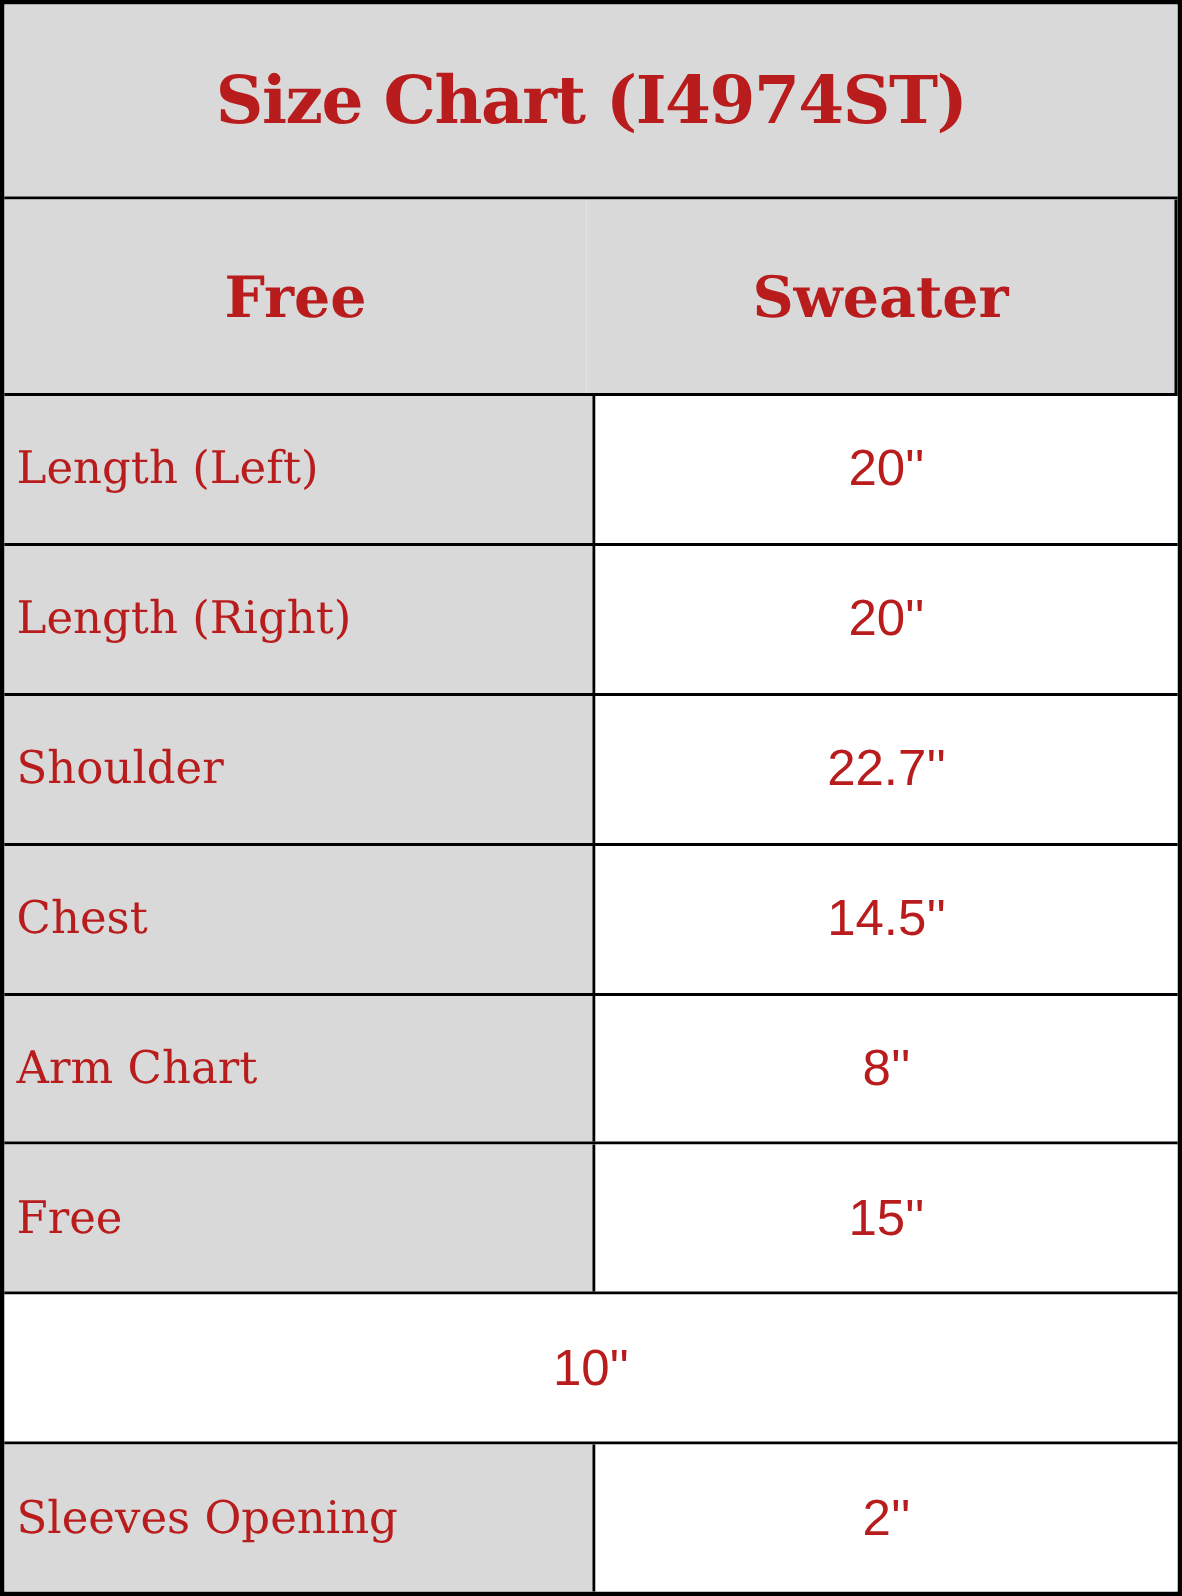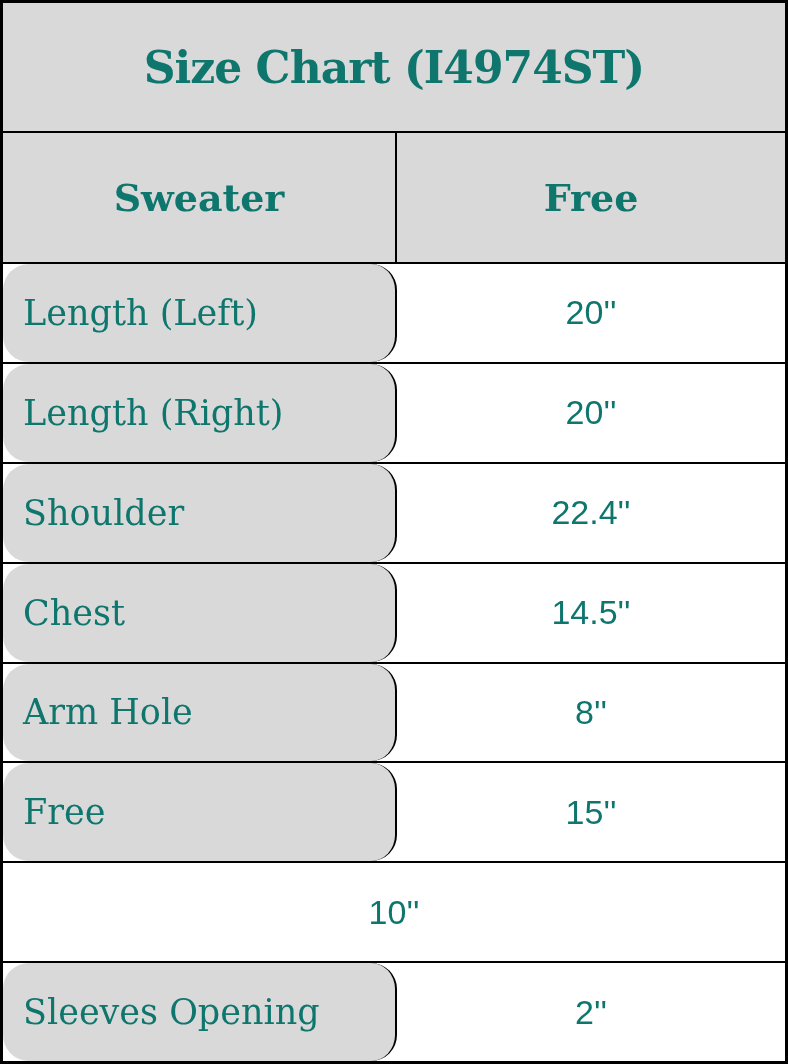--- a/index.html
+++ b/index.html
@@ -8,21 +8,21 @@
     background: #ffffff;
   }
   .size-table {
     box-sizing: border-box;
     width: 788px;
     height: 1064px;
     border: 3px solid #000000;
     display: flex;
     flex-direction: column;
     background: #ffffff;
-    color: #0f766e;
+    color: #b91c1c;
   }
   .title-row {
     box-sizing: border-box;
     flex: 0 0 128px;
     background: #d9d9d9;
     display: flex;
     align-items: center;
     justify-content: center;
   }
   .title-text {
@@ -61,25 +61,24 @@
     display: flex;
     border-top: 2px solid #000000;
   }
   .label-cell {
     box-sizing: border-box;
     flex: 0 0 394px;
     border-right: 2px solid #000000;
     background: #d9d9d9;
     display: flex;
     align-items: center;
-    padding-left: 20px;
+    padding-left: 8px;
     font-family: "DejaVu Serif", "Liberation Serif", serif;
     font-weight: 400;
-    font-size: 35px;
-    border-radius: 26px;
+    font-size: 30px;
   }
   .value-cell {
     box-sizing: border-box;
     flex: 1 1 auto;
     background: #ffffff;
     display: flex;
     align-items: center;
     justify-content: center;
     font-family: "Liberation Sans", "DejaVu Sans", sans-serif;
     font-weight: 400;
@@ -89,46 +88,46 @@
 </head>
 <body>
 
 <div class="size-table">
 
   <div class="title-row">
     <span class="title-text">Size Chart (I4974ST)</span>
   </div>
 
   <div class="header-row">
+    <div class="header-cell right">Free</div>
     <div class="header-cell left">Sweater</div>
-    <div class="header-cell right">Free</div>
   </div>
 
   <div class="data-row">
     <div class="label-cell">Length (Left)</div>
     <div class="value-cell">20''</div>
   </div>
 
   <div class="data-row">
     <div class="label-cell">Length (Right)</div>
     <div class="value-cell">20''</div>
   </div>
 
   <div class="data-row">
     <div class="label-cell">Shoulder</div>
-    <div class="value-cell">22.4''</div>
+    <div class="value-cell">22.7''</div>
   </div>
 
   <div class="data-row">
     <div class="label-cell">Chest</div>
     <div class="value-cell">14.5''</div>
   </div>
 
   <div class="data-row">
-    <div class="label-cell">Arm Hole</div>
+    <div class="label-cell">Arm Chart</div>
     <div class="value-cell">8''</div>
   </div>
 
   <div class="data-row">
     <div class="label-cell">Free</div>
     <div class="value-cell">15''</div>
   </div>
 
   <div class="data-row">
     <div class="value-cell">10''</div>

